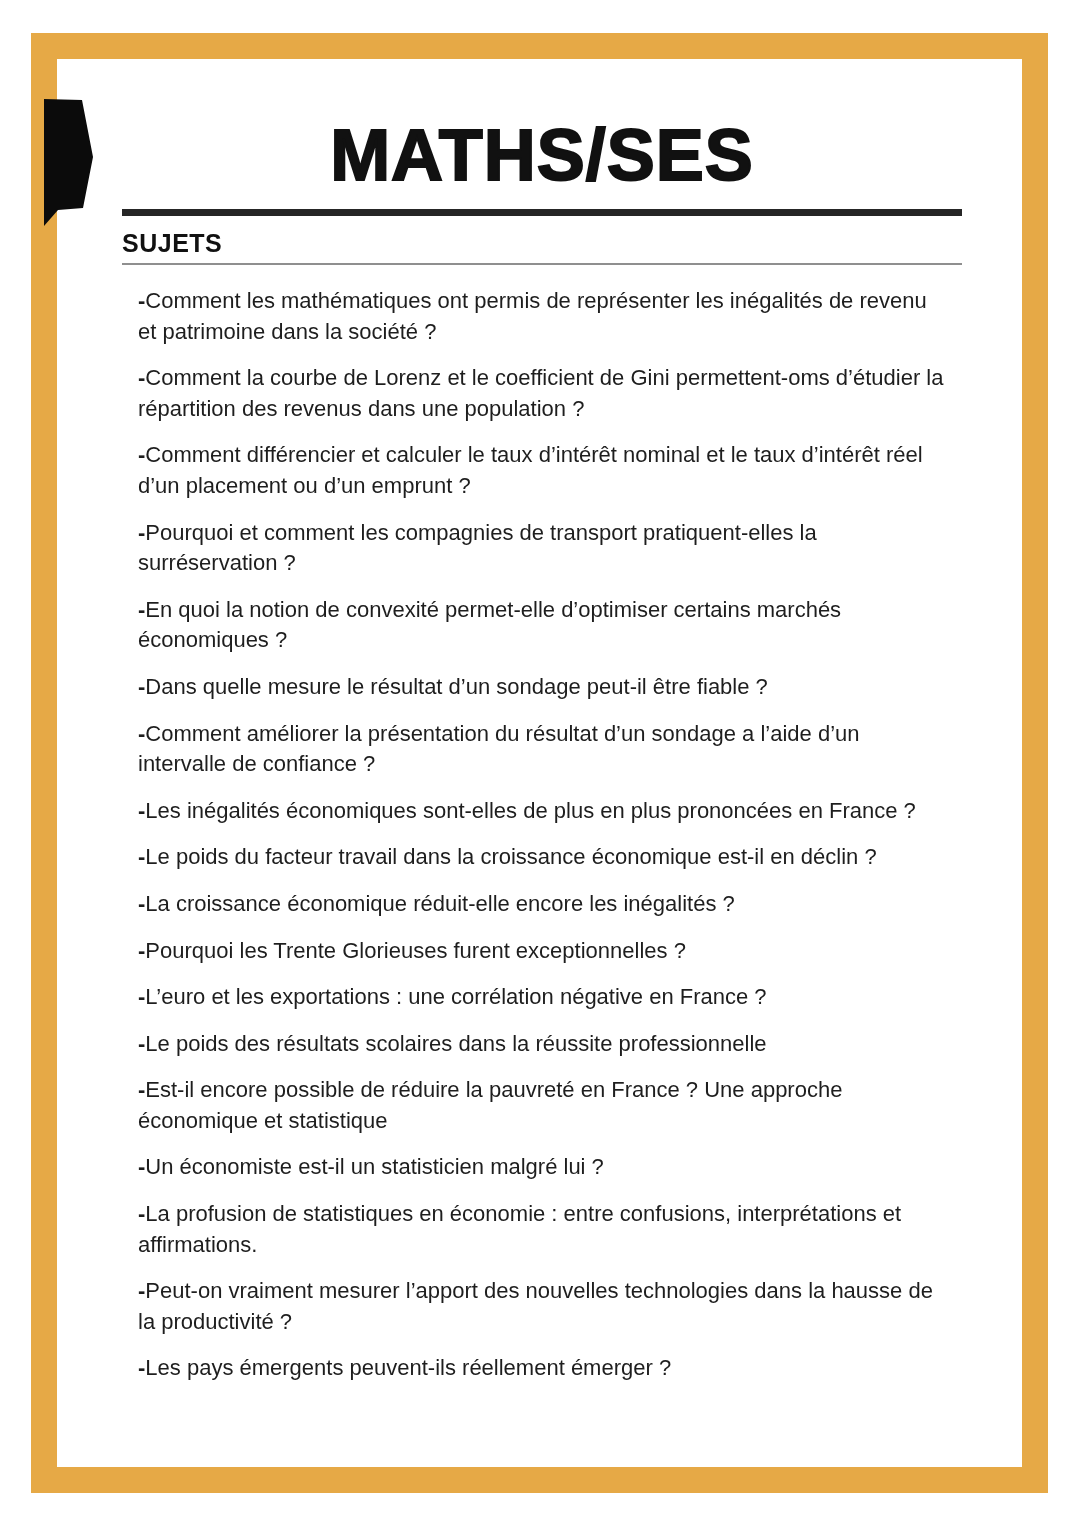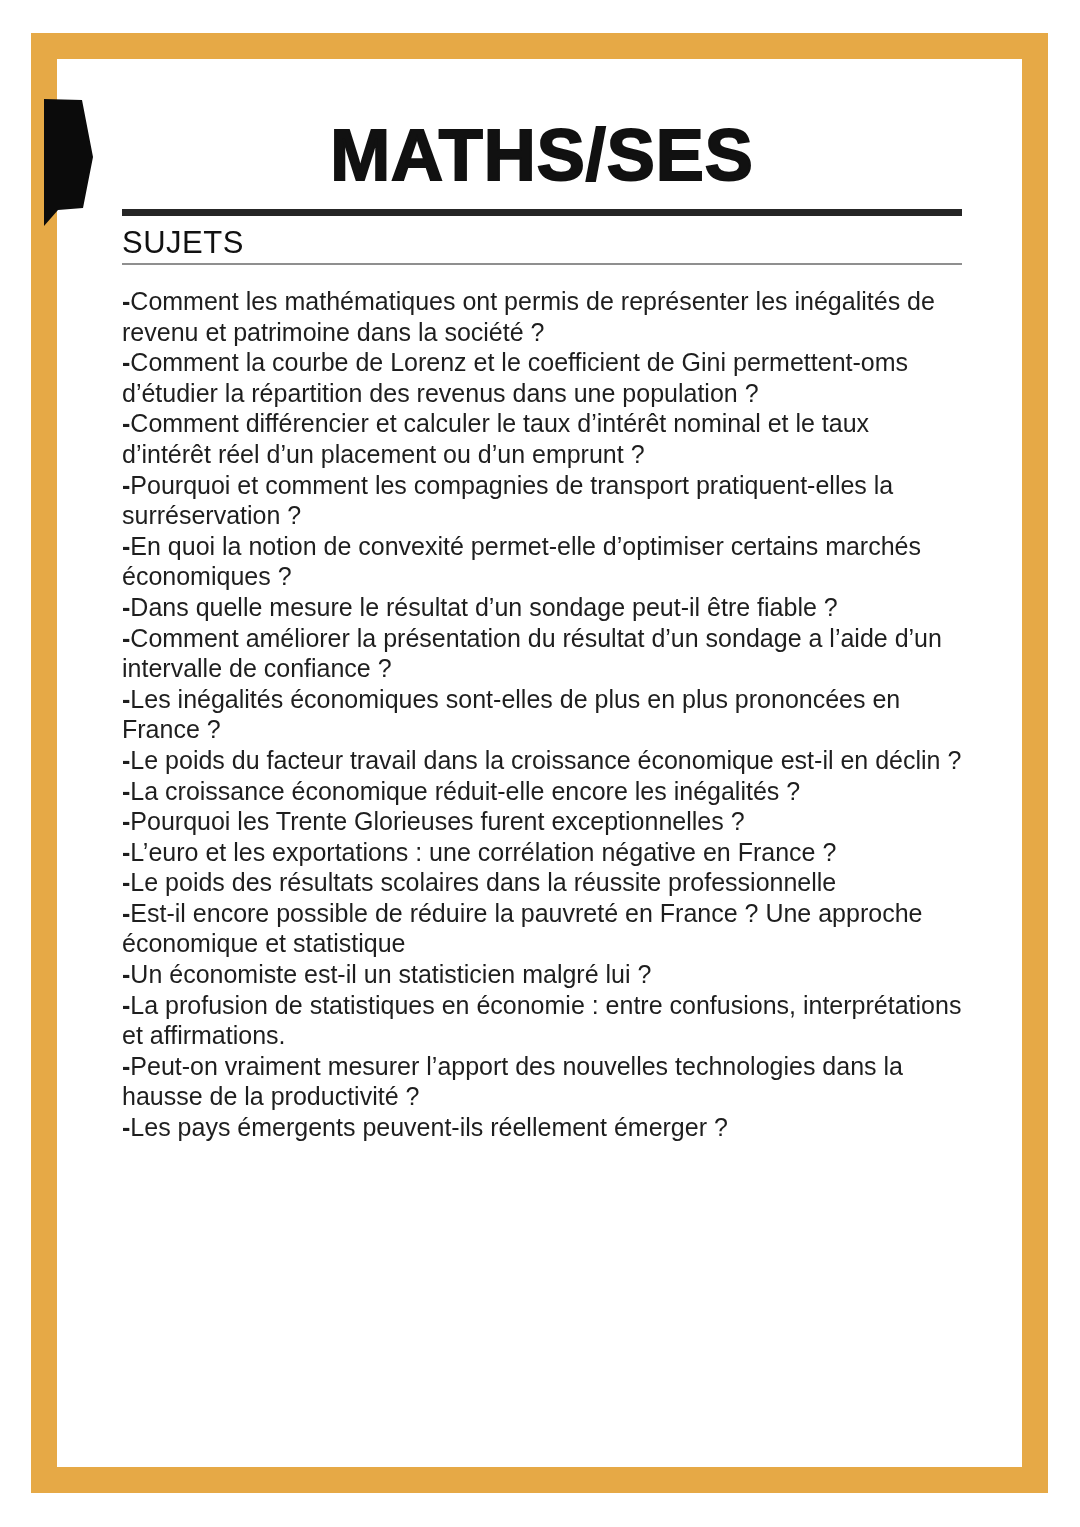--- a/index.html
+++ b/index.html
@@ -46,37 +46,37 @@
     color: var(--title-color, #111111);
     -webkit-text-stroke: 2px currentColor;
   }
   .rule-thick {
     margin-top: 11px;
     height: 7px;
     background: var(--rule-thick, #262626);
   }
   .section-label {
     margin-top: 14px;
-    font-size: 31px;
+    font-size: 25px;
     line-height: 26px;
-    font-weight: 400;
+    font-weight: 700;
     letter-spacing: 0.5px;
     color: var(--title-color, #111111);
   }
   .rule-thin {
     margin-top: 7px;
     height: 2px;
     background: var(--rule-thin, #8f8f8f);
   }
   .subjects {
     margin-top: 21px;
   }
   .subjects p {
-    margin: 0;
-    font-size: 25px;
+    margin: 16px;
+    font-size: 22px;
     line-height: 30.6px;
     color: var(--body-color, #1e1e1e);
   }
   .subjects p .dash {
     font-weight: 700;
   }
 </style>
 </head>
 <body>
 

